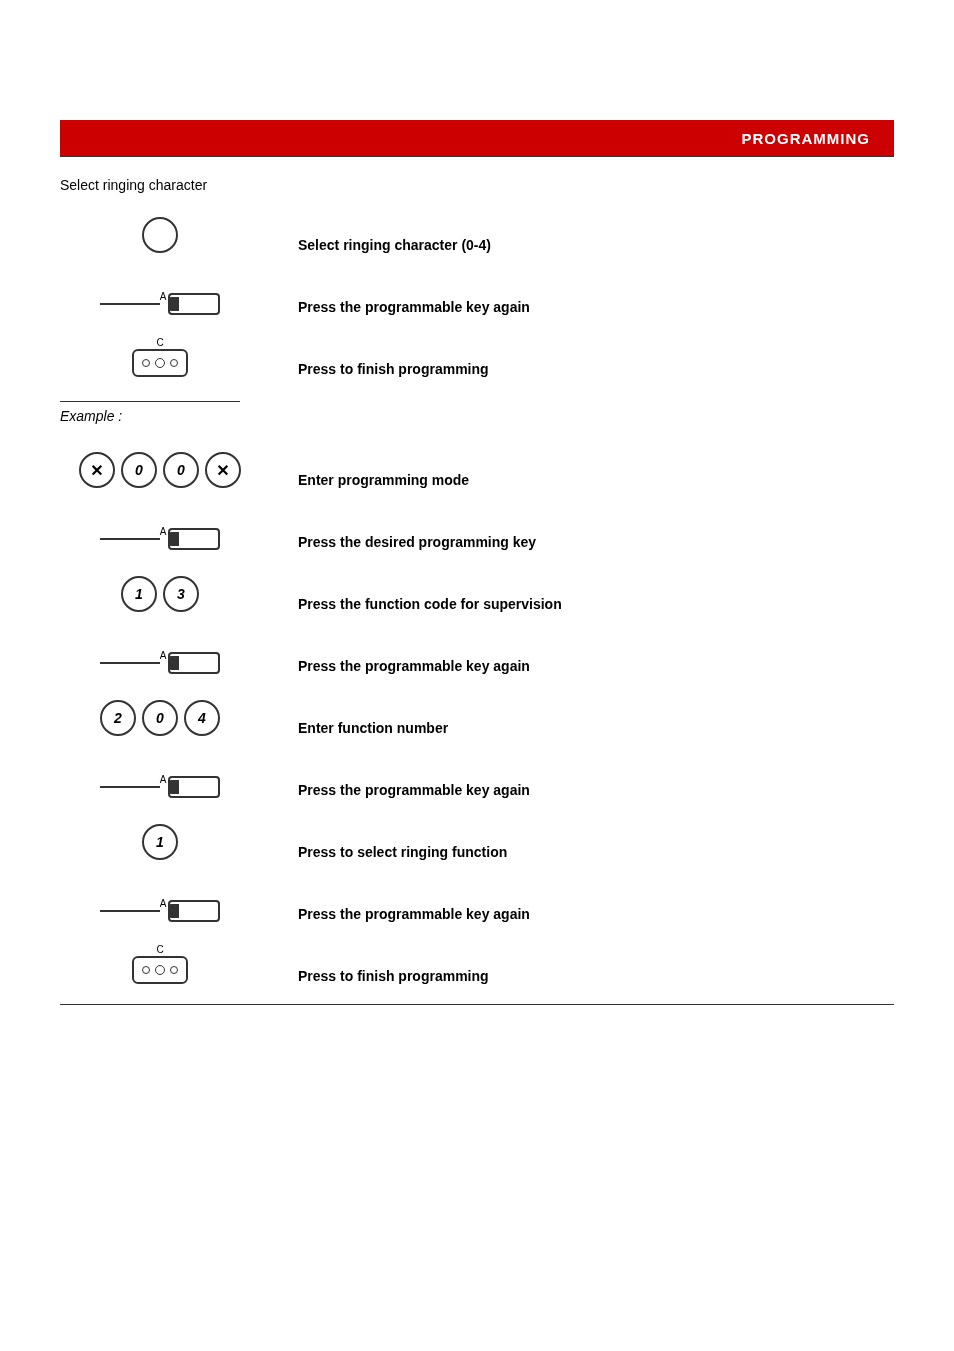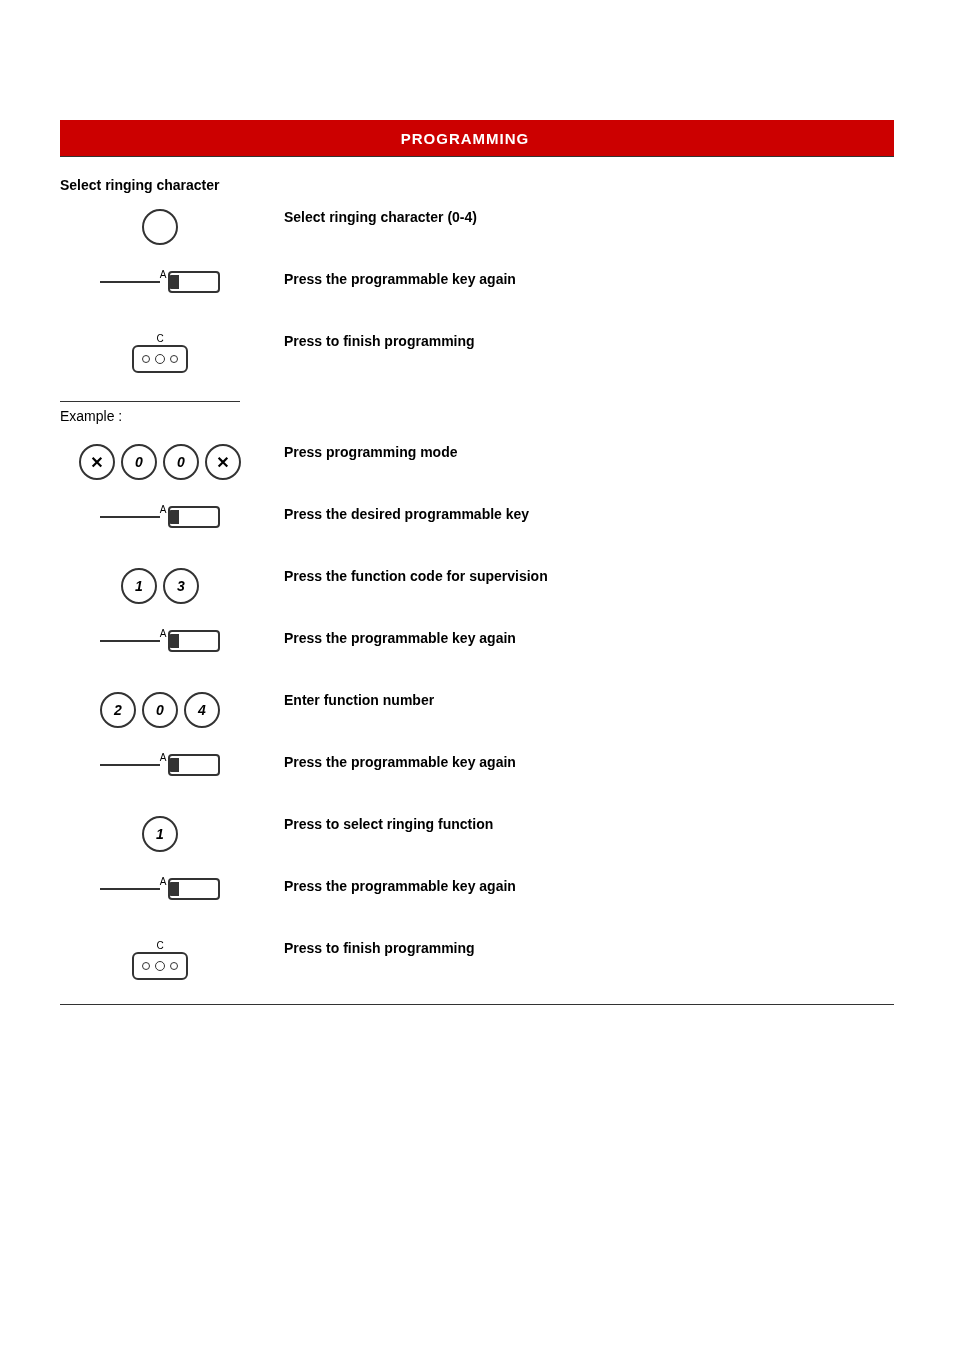--- a/index.html
+++ b/index.html
@@ -17,21 +17,21 @@
       background: #fff;
       padding: 0;
     }
 
     
     .header-bar {
       background: #cc0000;
       height: 36px;
       display: flex;
       align-items: center;
-      justify-content: center;
+      justify-content: flex-end;
       padding-right: 24px;
       margin: 120px 60px 0 60px;
     }
 
     .header-title {
       color: #fff;
       font-weight: bold;
       font-size: 15px;
       letter-spacing: 1px;
     }
@@ -41,31 +41,32 @@
       border-top: 1.5px solid #333;
       margin: 0 60px;
     }
 
     
     .content {
       padding: 20px 60px 0 60px;
     }
 
     .section-title {
-      font-weight: bold;
+      font-weight: normal;
       font-size: 14px;
       margin-bottom: 16px;
     }
 
     
     .step-row {
       display: flex;
-      align-items: flex-start;
+      align-items: flex-end;
       margin-bottom: 18px;
       min-height: 44px;
+      gap: 14px;
     }
 
     .icon-area {
       width: 200px;
       display: flex;
       align-items: center;
       justify-content: center;
       flex-shrink: 0;
     }
 
@@ -172,20 +173,21 @@
     }
 
     
     .example-divider {
       width: 180px;
       border-top: 1.5px solid #333;
       margin: 24px 0 6px 0;
     }
 
     .example-label {
+      font-style: italic;
       font-size: 14px;
       margin-bottom: 20px;
     }
 
     
     .bottom-divider {
       border: none;
       border-top: 1.5px solid #333;
       margin: 20px 60px 0 60px;
     }
@@ -250,34 +252,34 @@
 
     <div class="step-row">
       <div class="icon-area">
         <div class="multi-keys">
           <div class="key-circle" style="font-size:16px; font-style:normal;">✕</div>
           <div class="key-circle">0</div>
           <div class="key-circle">0</div>
           <div class="key-circle" style="font-size:16px; font-style:normal;">✕</div>
         </div>
       </div>
-      <span class="step-text">Press programming mode</span>
-    </div>
-
-    <div class="step-row">
-      <div class="icon-area">
-        <div class="prog-key-container">
-          <div class="prog-key-line"></div>
-          <span class="prog-key-label">A</span>
-          <div class="prog-key-body">
-            <div class="prog-key-tab"></div>
-          </div>
-        </div>
-      </div>
-      <span class="step-text">Press the desired programmable key</span>
+      <span class="step-text">Enter programming mode</span>
+    </div>
+
+    <div class="step-row">
+      <div class="icon-area">
+        <div class="prog-key-container">
+          <div class="prog-key-line"></div>
+          <span class="prog-key-label">A</span>
+          <div class="prog-key-body">
+            <div class="prog-key-tab"></div>
+          </div>
+        </div>
+      </div>
+      <span class="step-text">Press the desired programming key</span>
     </div>
 
     <div class="step-row">
       <div class="icon-area">
         <div class="multi-keys">
           <div class="key-circle">1</div>
           <div class="key-circle">3</div>
         </div>
       </div>
       <span class="step-text">Press the function code for supervision</span>

